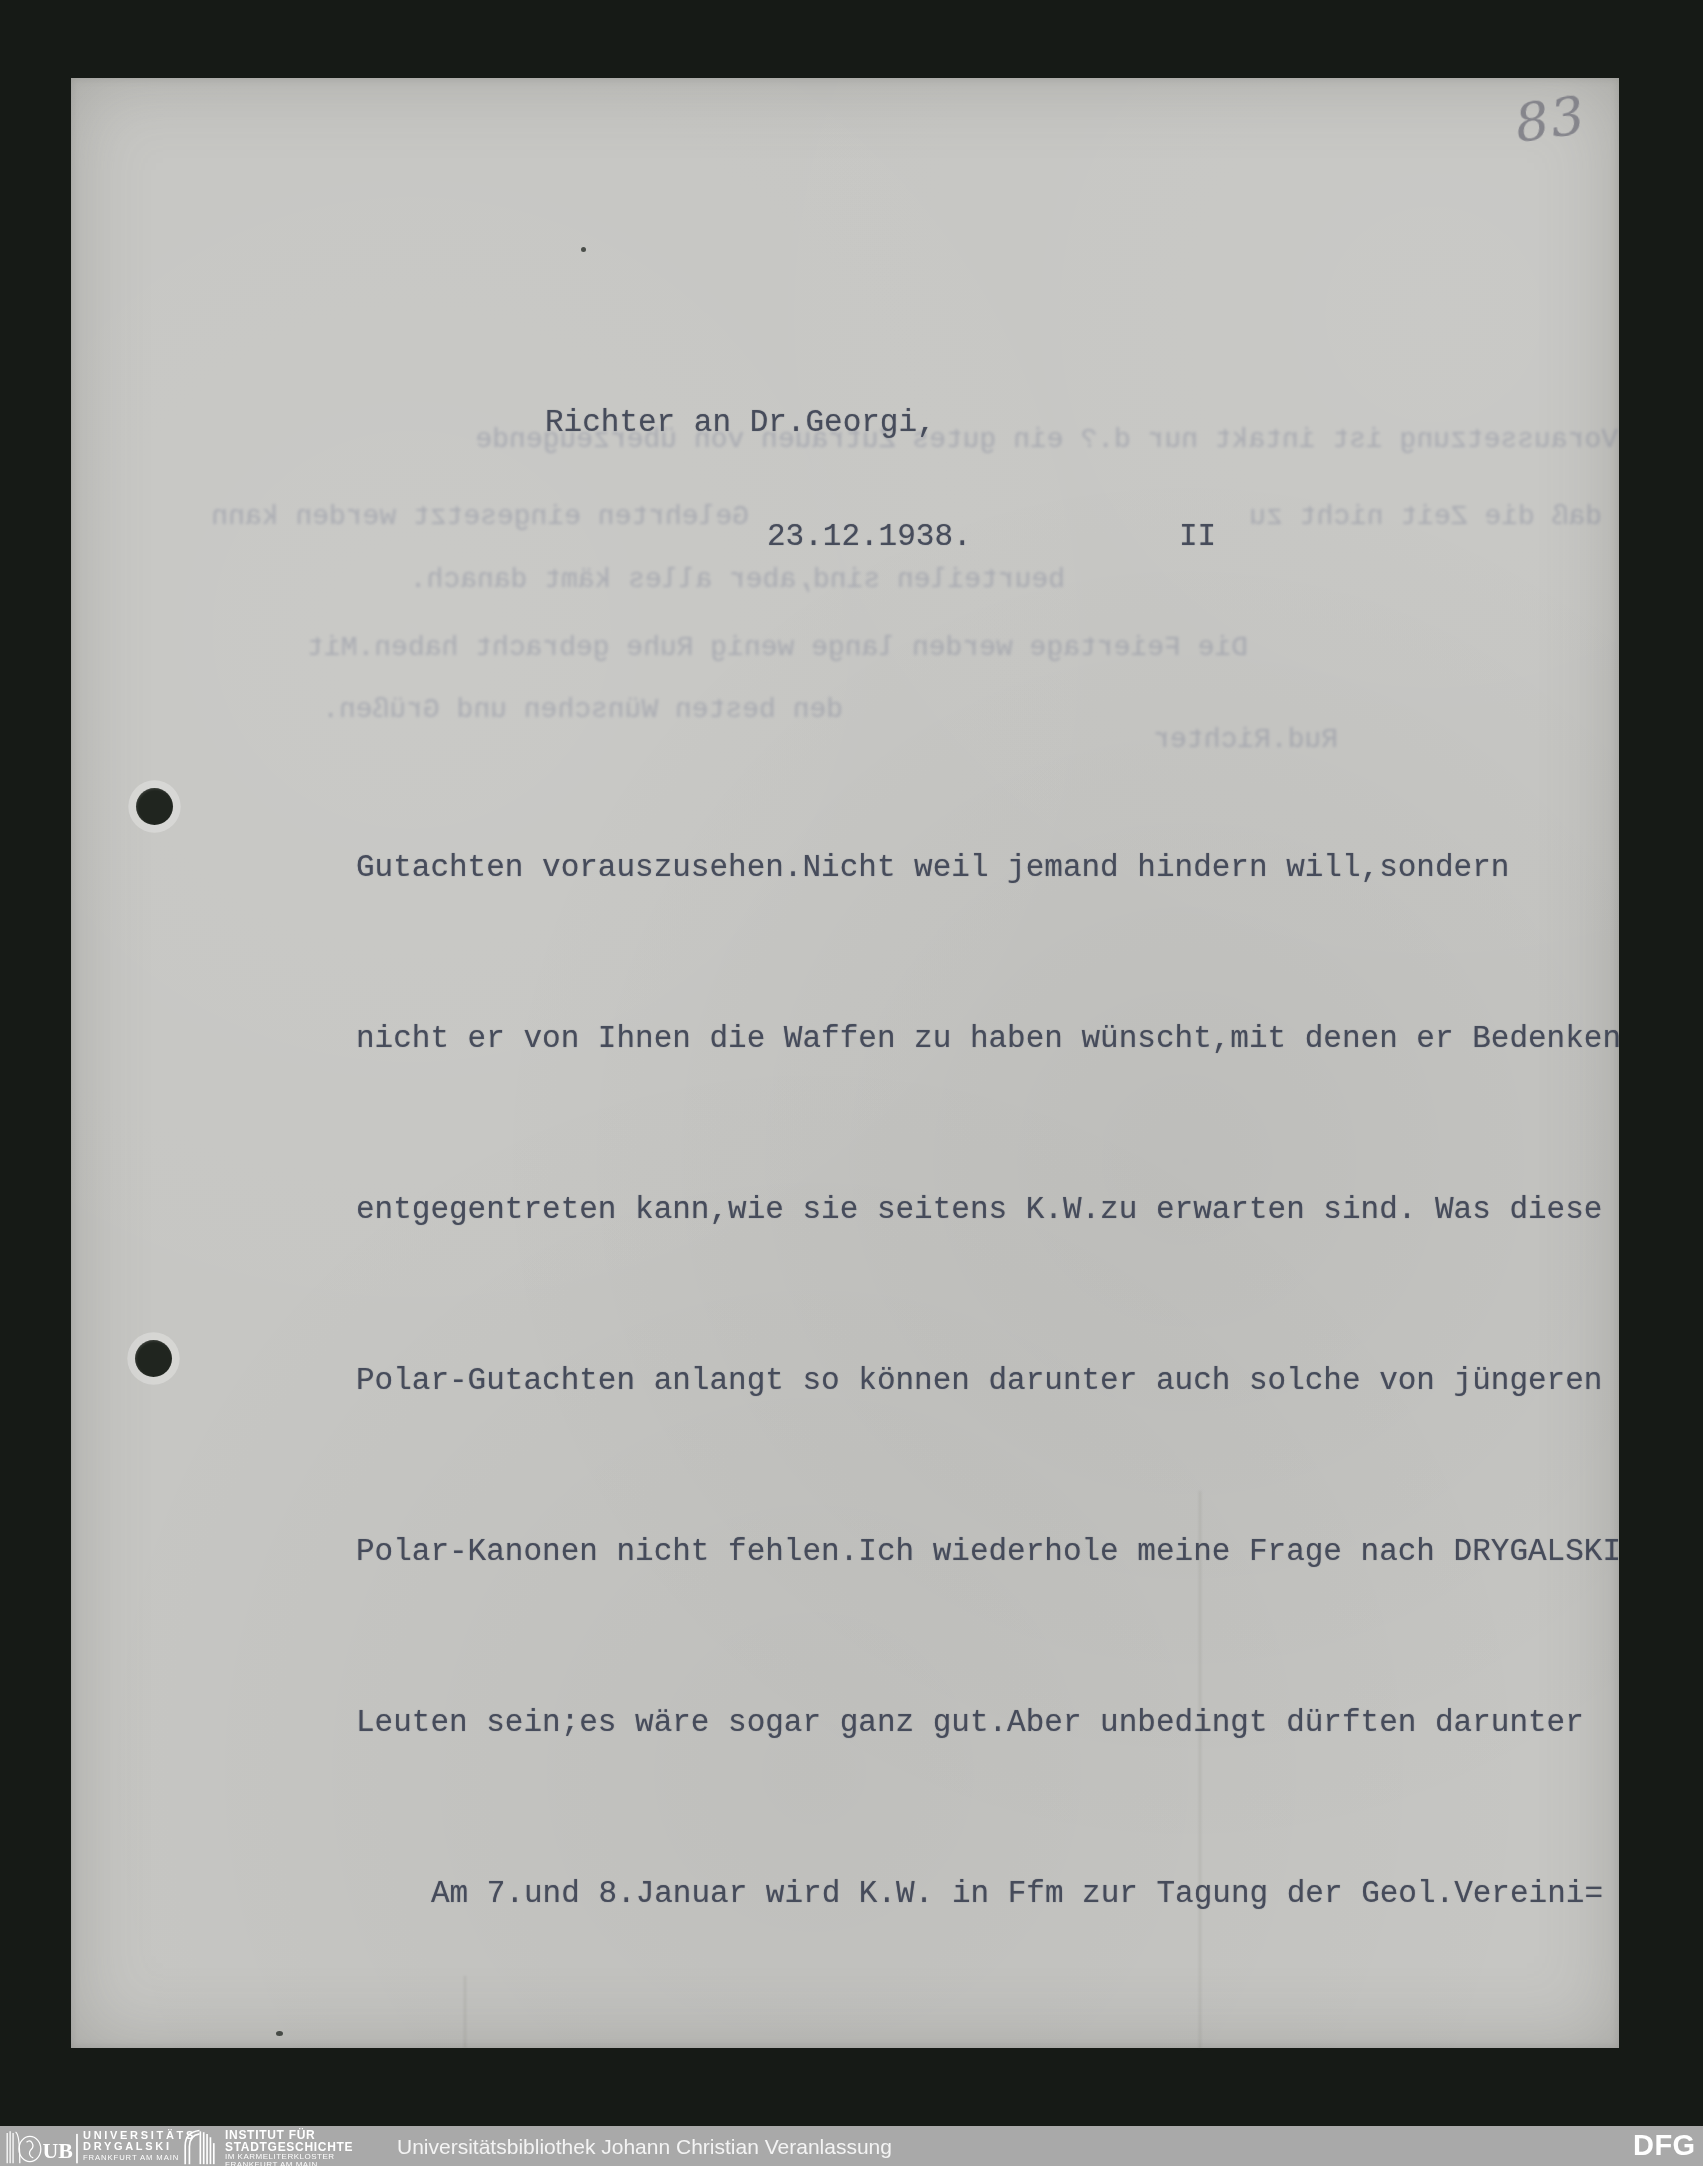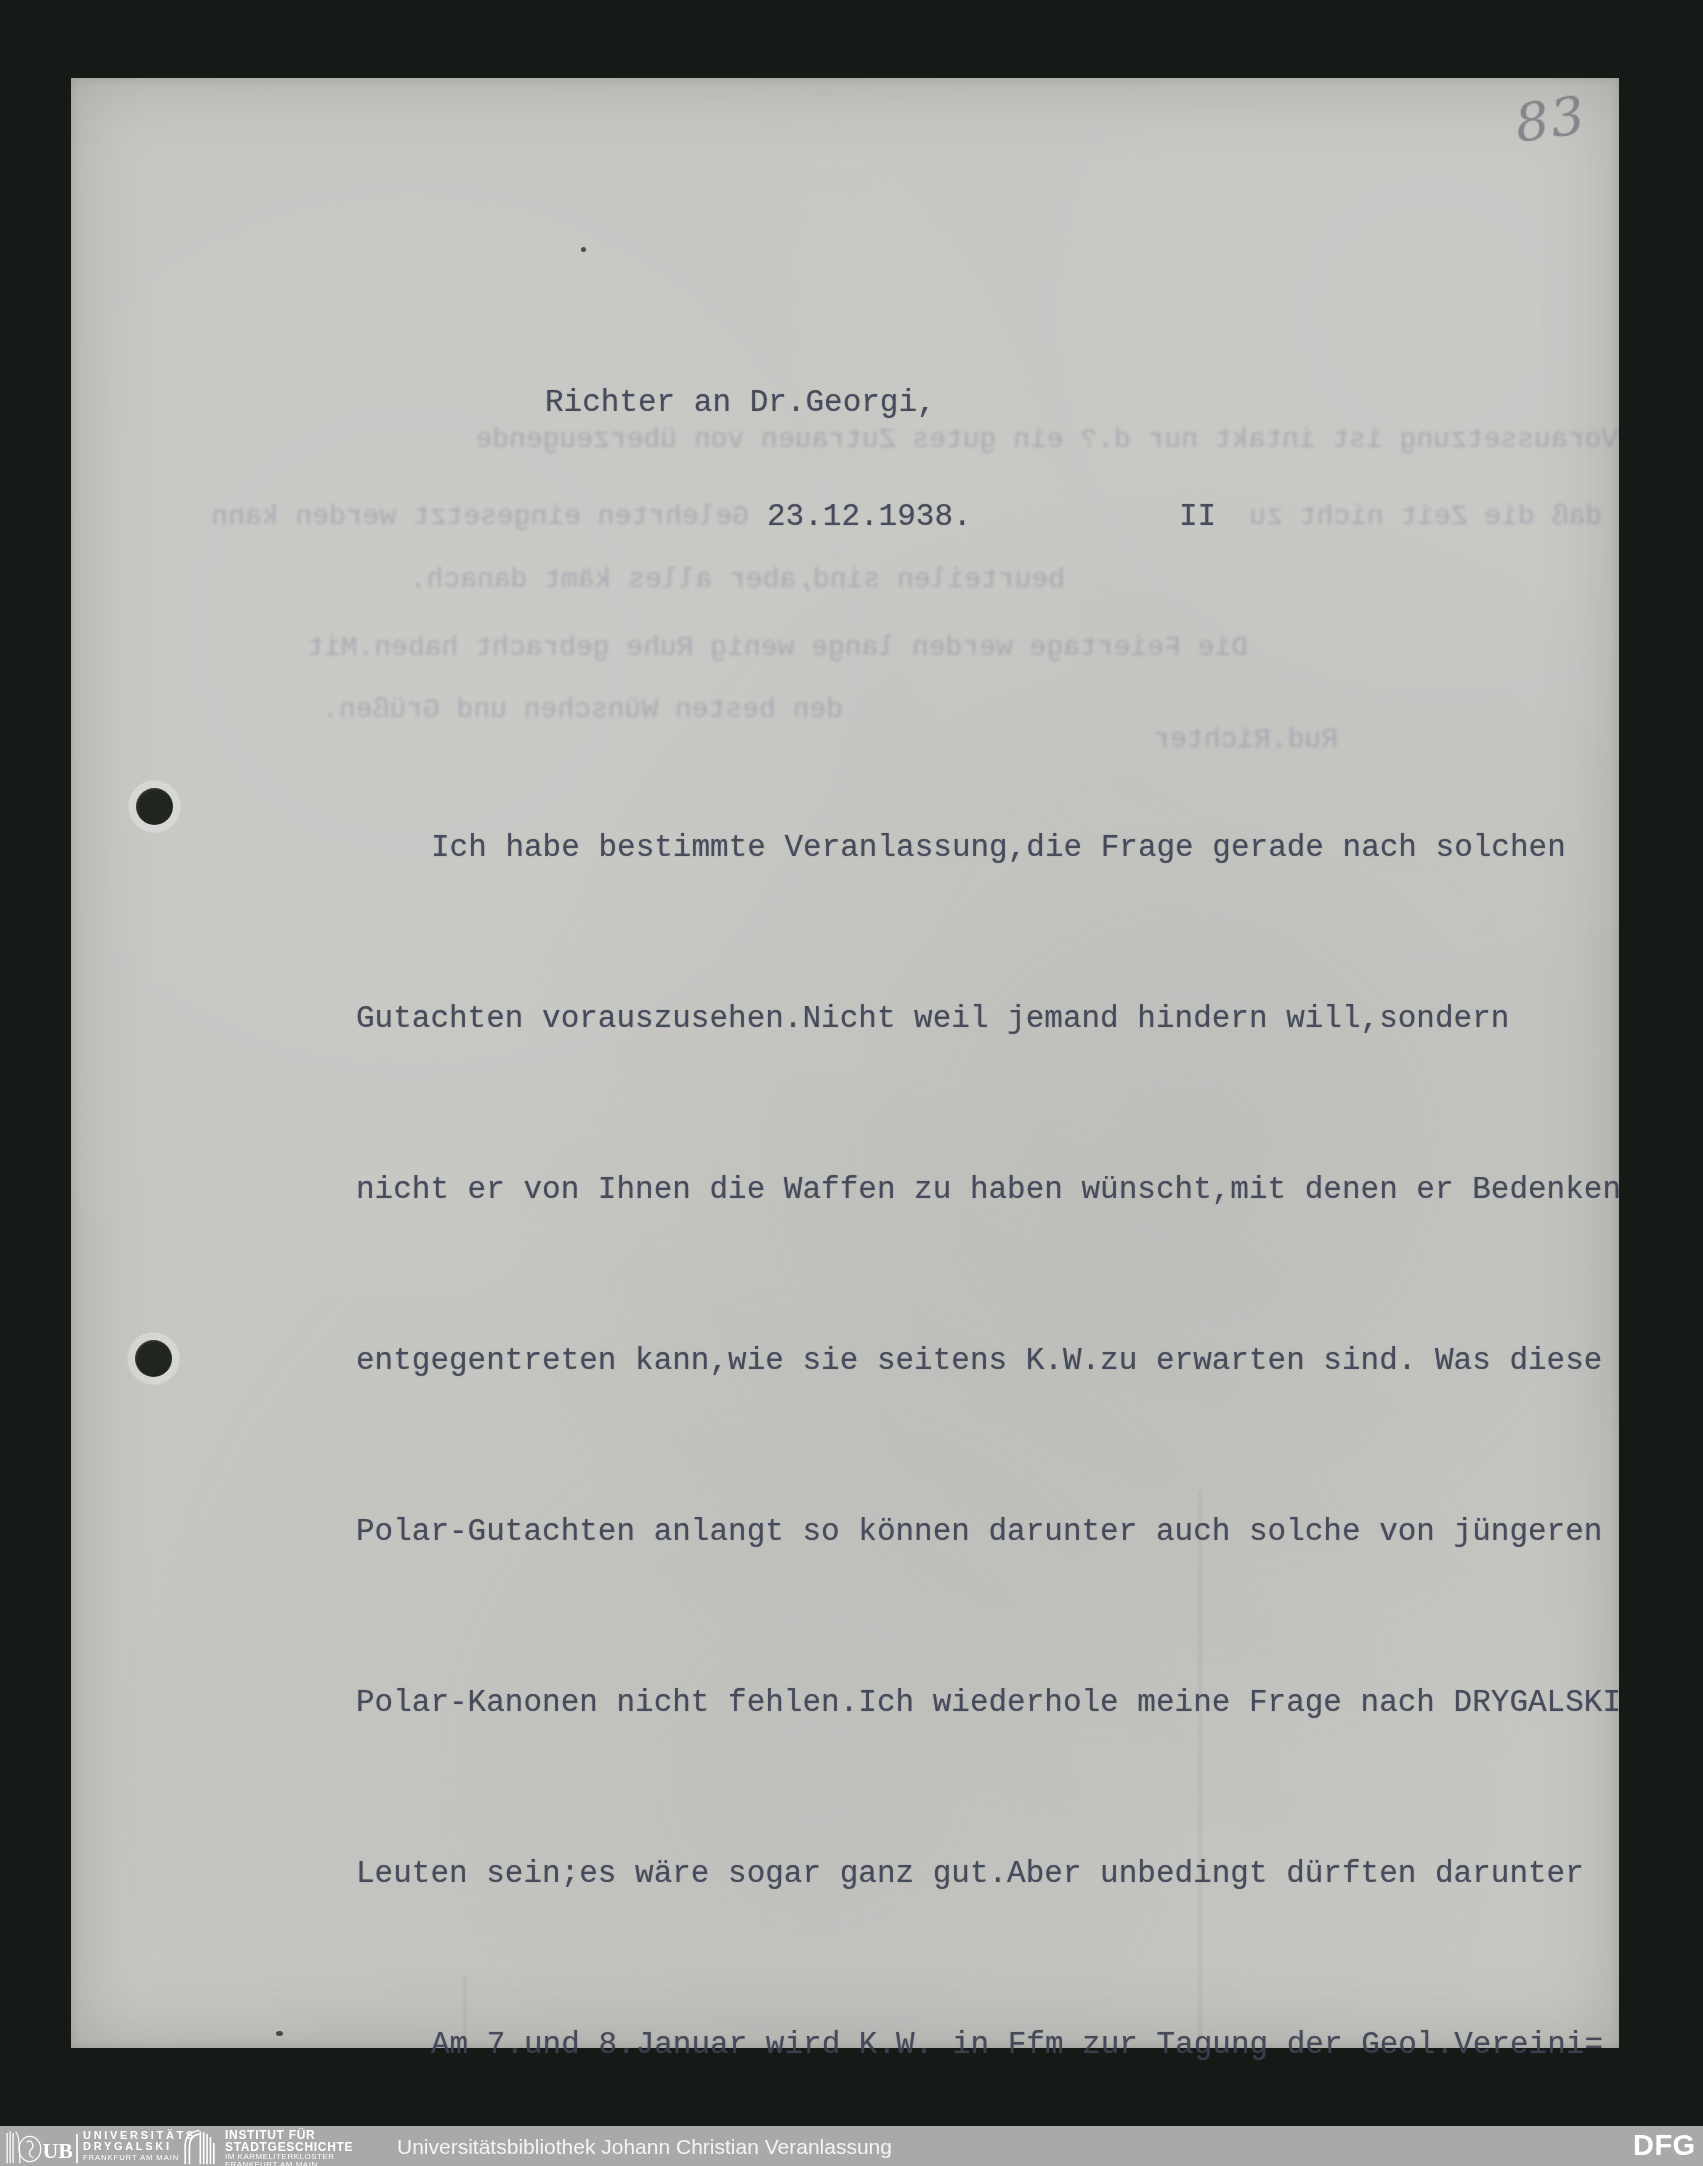--- a/index.html
+++ b/index.html
@@ -10,21 +10,21 @@
          background-color:#c6c6c3;
          background-image:
            radial-gradient(circle at 22% 28%, rgba(255,255,255,0.06), transparent 42%),
            radial-gradient(circle at 72% 55%, rgba(0,0,0,0.045), transparent 46%),
            radial-gradient(circle at 48% 86%, rgba(0,0,0,0.035), transparent 40%),
            radial-gradient(circle at 88% 12%, rgba(255,255,255,0.05), transparent 35%);
          box-shadow: inset 0 0 77px rgba(95,95,90,0.30), inset 0 0 8.5px rgba(110,110,105,0.30);}
   
   .typed{position:absolute;font-family:"Liberation Mono","DejaVu Sans Mono",monospace;
          font-size:31px;color:rgba(60,66,82,0.84);white-space:pre;
-         filter:blur(0.3px);text-shadow:0 0 1.1px rgba(60,66,82,0.55);}
+         filter:blur(0.3px);text-shadow:0 0 1.1px rgba(60,66,82,0.55);margin-top:20px;}
   .body-lines{line-height:57px;width:1295px;}
   .body-lines div{height:57px;}
   .ind{padding-left:75px;}
   
   .ghost{position:absolute;font-family:"Liberation Mono","DejaVu Sans Mono",monospace;
          font-size:28px;color:#596080;opacity:0.28;white-space:pre;
          transform:scaleX(-1);filter:blur(1.5px);}
   
   .hole{position:absolute;width:37px;height:37px;border-radius:50%;background:#20251f;
         box-shadow:0 0 0 7.7px rgba(255,255,255,0.28), inset 0.9px 0.9px 2.6px rgba(255,255,255,0.15);}
@@ -64,21 +64,20 @@
   <div class="ghost" style="left:85px;top:564px;width:980px;">beurteilen sind,aber alles kämt danach.</div>
   <div class="ghost" style="left:158px;top:632px;width:1090px;">Die Feiertage werden lange wenig Ruhe gebracht haben.Mit</div>
   <div class="ghost" style="left:281px;top:694px;width:562px;">den besten Wünschen und Grüßen.</div>
   <div class="ghost" style="left:1099px;top:724px;width:239px;">Rud.Richter</div>
 
   <div class="typed" style="left:545px;top:385px;">Richter an Dr.Georgi,</div>
   <div class="typed" style="left:767px;top:499px;">23.12.1938.</div>
   <div class="typed" style="left:1179px;top:499px;">II</div>
 
   <div class="typed body-lines" style="left:356px;top:705px;">
-    <div class="ind">Ich habe bestimmte Veranlassung,die Frage gerade nach solchen</div>
     <div>Gutachten vorauszusehen.Nicht weil jemand hindern will,sondern</div>
     <div>nicht er von Ihnen die Waffen zu haben wünscht,mit denen er Bedenken</div>
     <div>entgegentreten kann,wie sie seitens K.W.zu erwarten sind. Was diese</div>
     <div>Polar-Gutachten anlangt so können darunter auch solche von jüngeren</div>
     <div>Polar-Kanonen nicht fehlen.Ich wiederhole meine Frage nach DRYGALSKI</div>
     <div>Leuten sein;es wäre sogar ganz gut.Aber unbedingt dürften darunter</div>
     <div class="ind">Am 7.und 8.Januar wird K.W. in Ffm zur Tagung der Geol.Vereini=</div>
     
     
     

